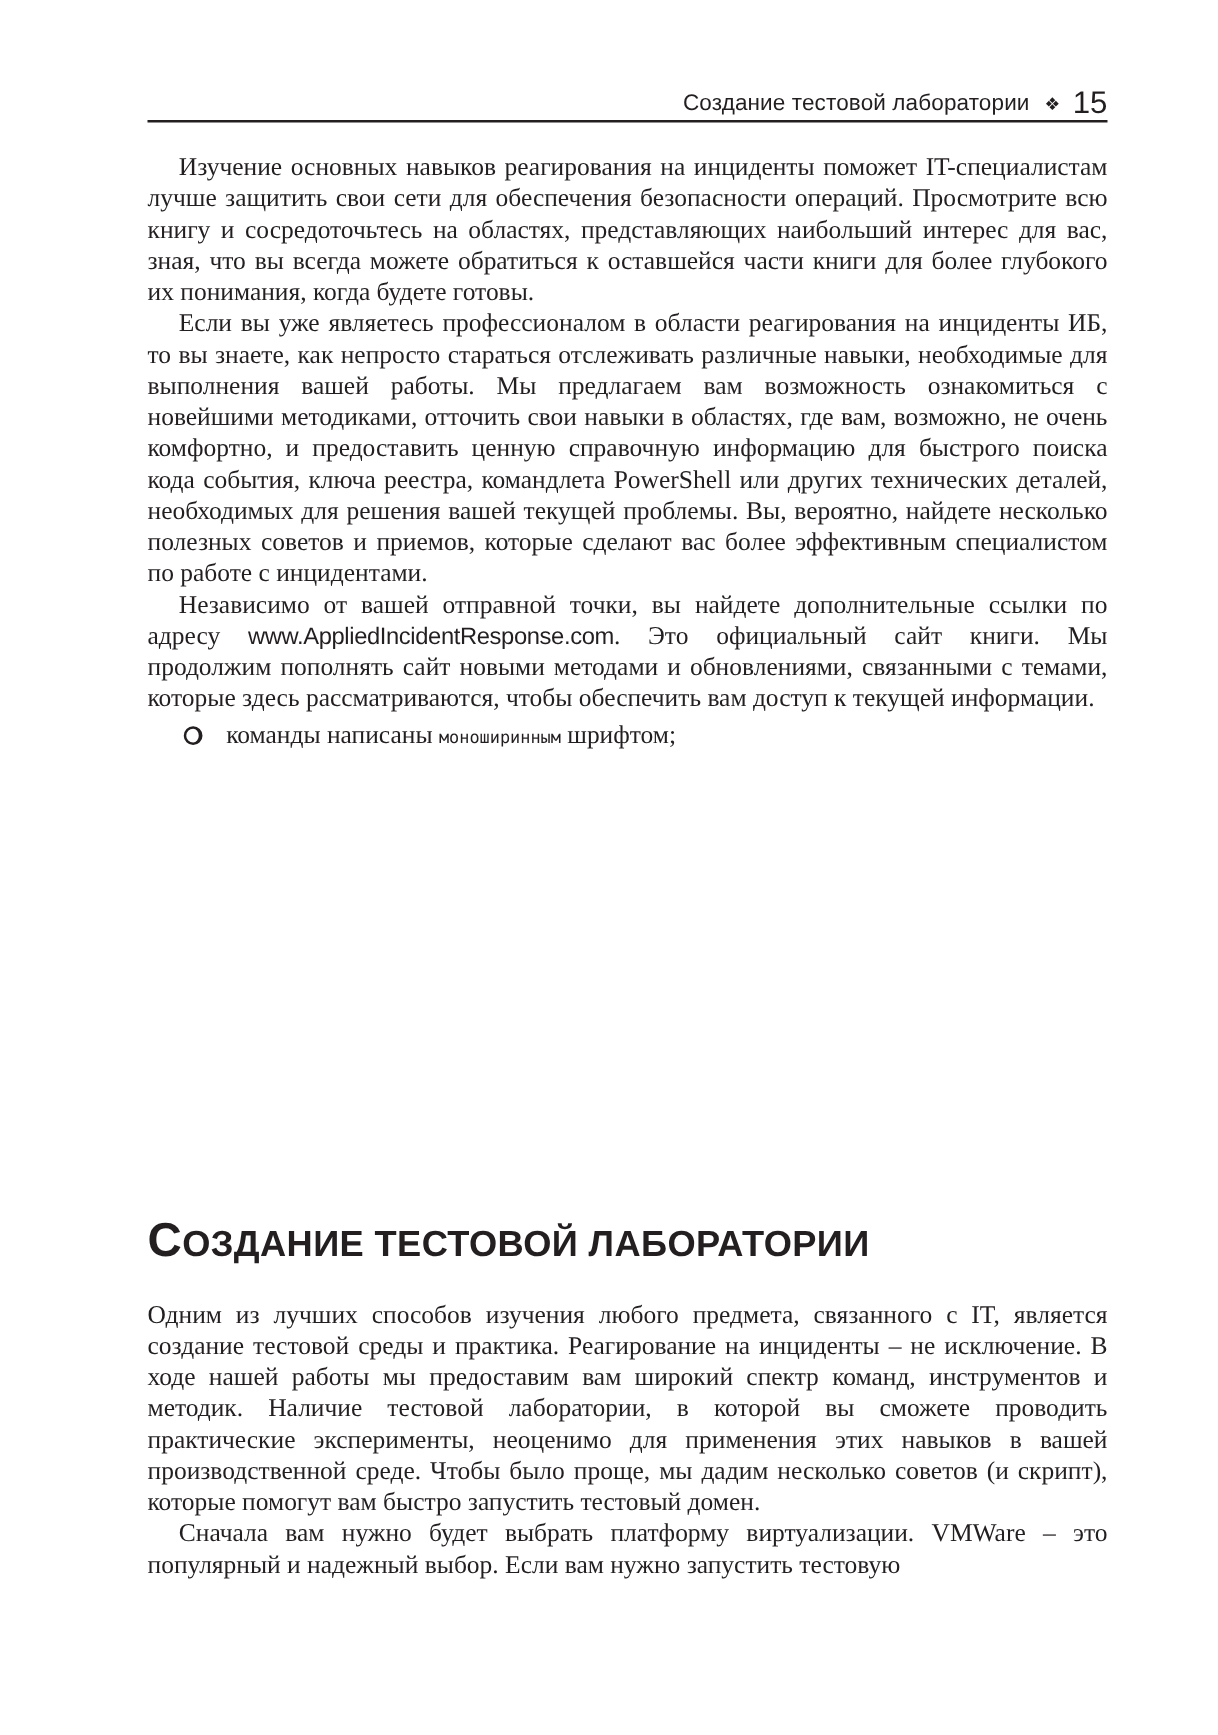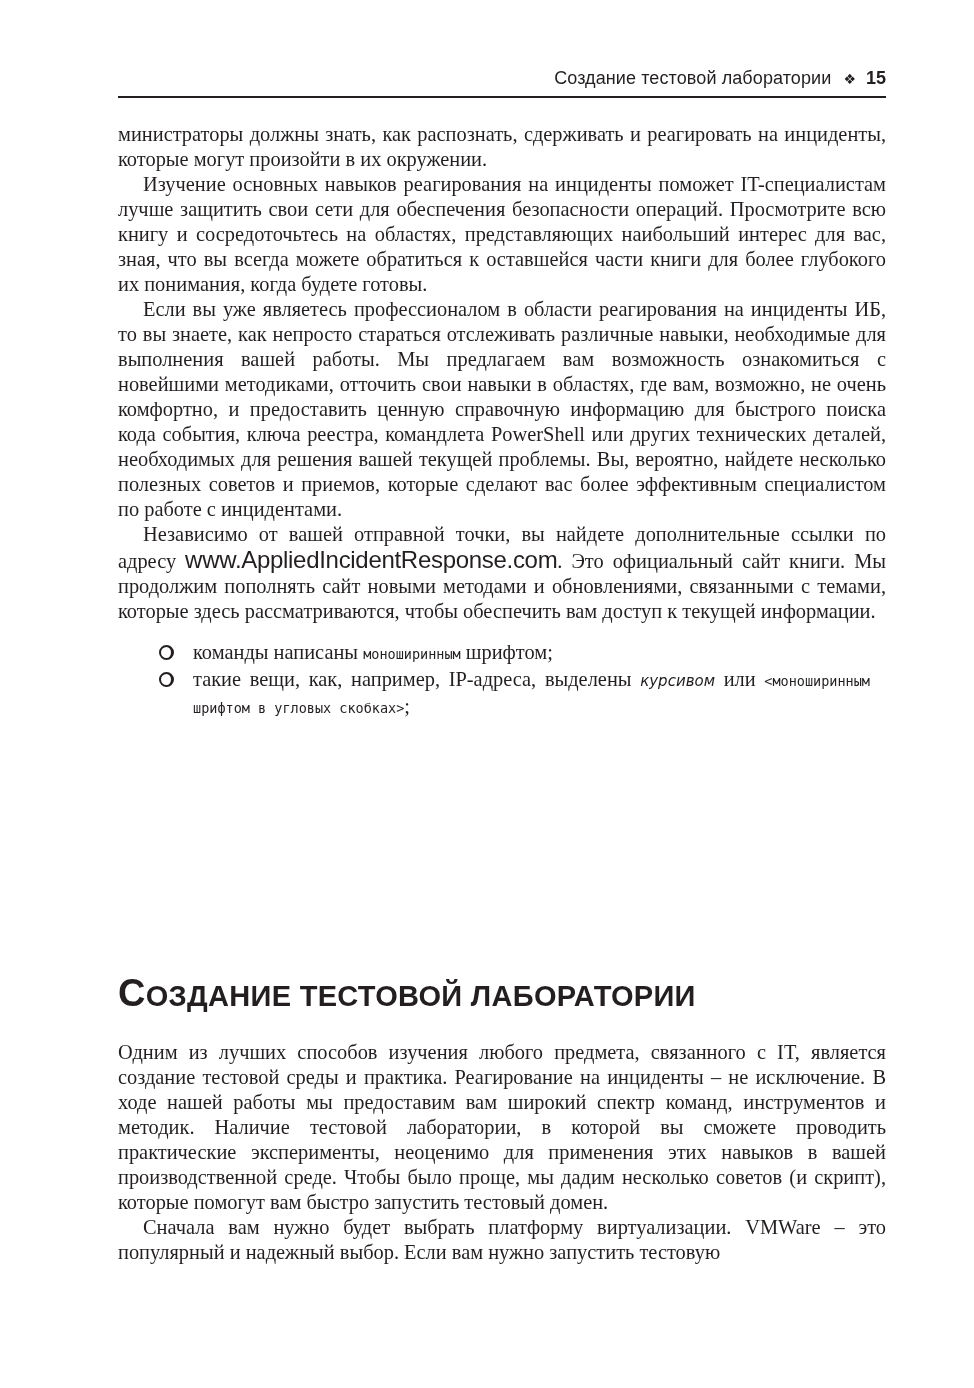--- a/index.html
+++ b/index.html
@@ -1,54 +1,52 @@
 <!DOCTYPE html>
 <html><head>
 <meta charset="utf-8">
 <style>
   html, body { margin:0; padding:0; background:#ffffff; }
   body { width:974px; height:1388px; position:relative; overflow:hidden; color:#231f20; }
   .header { position:absolute; left:118px; top:66px; width:768px; height:30px; border-bottom:2px solid #231f20; }
   .header-inner { position:absolute; right:0; top:2px; font-family:"Liberation Sans", sans-serif; font-size:18px; display:flex; align-items:center; }
   .header-title { letter-spacing:0.1px; }
   .header-orn { margin:0 10px 0 12px; font-size:14px; }
-  .header-page { font-weight:bold; font-size:18px; }
+  .header-page { font-weight:normal; font-size:25px; }
   .content { position:absolute; left:118px; top:122px; width:768px; font-family:"Liberation Serif", serif; font-size:20.4px; line-height:25px; text-align:justify; }
   .p { margin:0; }
   .indent { text-indent:25px; }
   .mono { font-family:"DejaVu Sans Mono", monospace; font-size:13.5px; }
   .mono-b { font-family:"DejaVu Sans Mono", monospace; font-size:13.5px; font-weight:bold; }
   .ital { font-family:"DejaVu Sans", sans-serif; font-style:italic; font-size:15px; }
-  .url { font-family:"Liberation Sans", sans-serif; font-size:24px; letter-spacing:-0.3px; }
-  ul.bullets { list-style:none; margin:16px; padding:0; }
+  .url { font-family:"Liberation Sans", sans-serif; font-size:19px; letter-spacing:-0.3px; }
+  ul.bullets { list-style:none; margin:4px; padding:0; }
   ul.bullets li { position:relative; padding-left:59px; }
   .bullet { position:absolute; left:25px; top:5px; width:10px; height:11px; border:2.5px solid #231f20; border-radius:50%; border-right-width:3.2px; }
   .heading { position:absolute; left:118px; top:972px; font-family:"Liberation Sans", sans-serif; font-weight:bold; font-size:38px; letter-spacing:0.3px; color:#231f20; }
   .heading .small { font-size:29px; }
   .content2 { position:absolute; left:118px; top:1040px; width:768px; font-family:Liberation Serif, serif; font-size:20.4px; line-height:25px; text-align:justify; }
 </style>
 </head>
 <body>
 
 <div class="header">
   <div class="header-inner">
     <span class="header-title">Создание тестовой лаборатории</span>
     <span class="header-orn">❖</span>
     <span class="header-page">15</span>
   </div>
 </div>
 
 <div class="content">
-  <p class="p">министраторы должны знать, как распознать, сдерживать и реагировать на инциденты, которые могут произойти в их окружении.</p>
   <p class="p indent">Изучение основных навыков реагирования на инциденты поможет IT-специалистам лучше защитить свои сети для обеспечения безопасности операций. Просмотрите всю книгу и сосредоточьтесь на областях, представляющих наибольший интерес для вас, зная, что вы всегда можете обратиться к оставшейся части книги для более глубокого их понимания, когда будете готовы.</p>
   <p class="p indent">Если вы уже являетесь профессионалом в области реагирования на инциденты ИБ, то вы знаете, как непросто стараться отслеживать различные навыки, необходимые для выполнения вашей работы. Мы предлагаем вам возможность ознакомиться с новейшими методиками, отточить свои навыки в областях, где вам, возможно, не очень комфортно, и предоставить ценную справочную информацию для быстрого поиска кода события, ключа реестра, командлета PowerShell или других технических деталей, необходимых для решения вашей текущей проблемы. Вы, вероятно, найдете несколько полезных советов и приемов, которые сделают вас более эффективным специалистом по работе с инцидентами.</p>
   <p class="p indent"><span>Независимо от вашей отправной точки, вы найдете дополнительные ссылки по адресу </span><span class="url">www.AppliedIncidentResponse.com</span><span>. Это официальный сайт книги. Мы продолжим пополнять сайт новыми методами и обновлениями, связанными с темами, которые здесь рассматриваются, чтобы обеспечить вам доступ к текущей информации.</span></p>
   <ul class="bullets">
     <li><span class="bullet"></span><span>команды написаны </span><span class="mono">моноширинным</span><span> шрифтом;</span></li>
-    <li><span class="bullet"></span><span>такие вещи, как, например, IP-адреса, выделены </span><span class="ital">курсивом</span><span> или </span><span class="mono">&lt;моноширинным шрифтом в  угловых скобках&gt;</span><span>;</span></li>
   </ul>
 </div>
 
 <div class="heading"><span>С</span><span class="small">ОЗДАНИЕ ТЕСТОВОЙ ЛАБОРАТОРИИ</span></div>
 
 <div class="content2">
   <p class="p">Одним из лучших способов изучения любого предмета, связанного с IT, является создание тестовой среды и практика. Реагирование на инциденты – не исключение. В ходе нашей работы мы предоставим вам широкий спектр команд, инструментов и методик. Наличие тестовой лаборатории, в которой вы сможете проводить практические эксперименты, неоценимо для применения этих навыков в вашей производственной среде. Чтобы было проще, мы дадим несколько советов (и скрипт), которые помогут вам быстро запустить тестовый домен.</p>
   <p class="p indent">Сначала вам нужно будет выбрать платформу виртуализации. VMWare – это популярный и надежный выбор. Если вам нужно запустить тестовую</p>
 </div>
 

